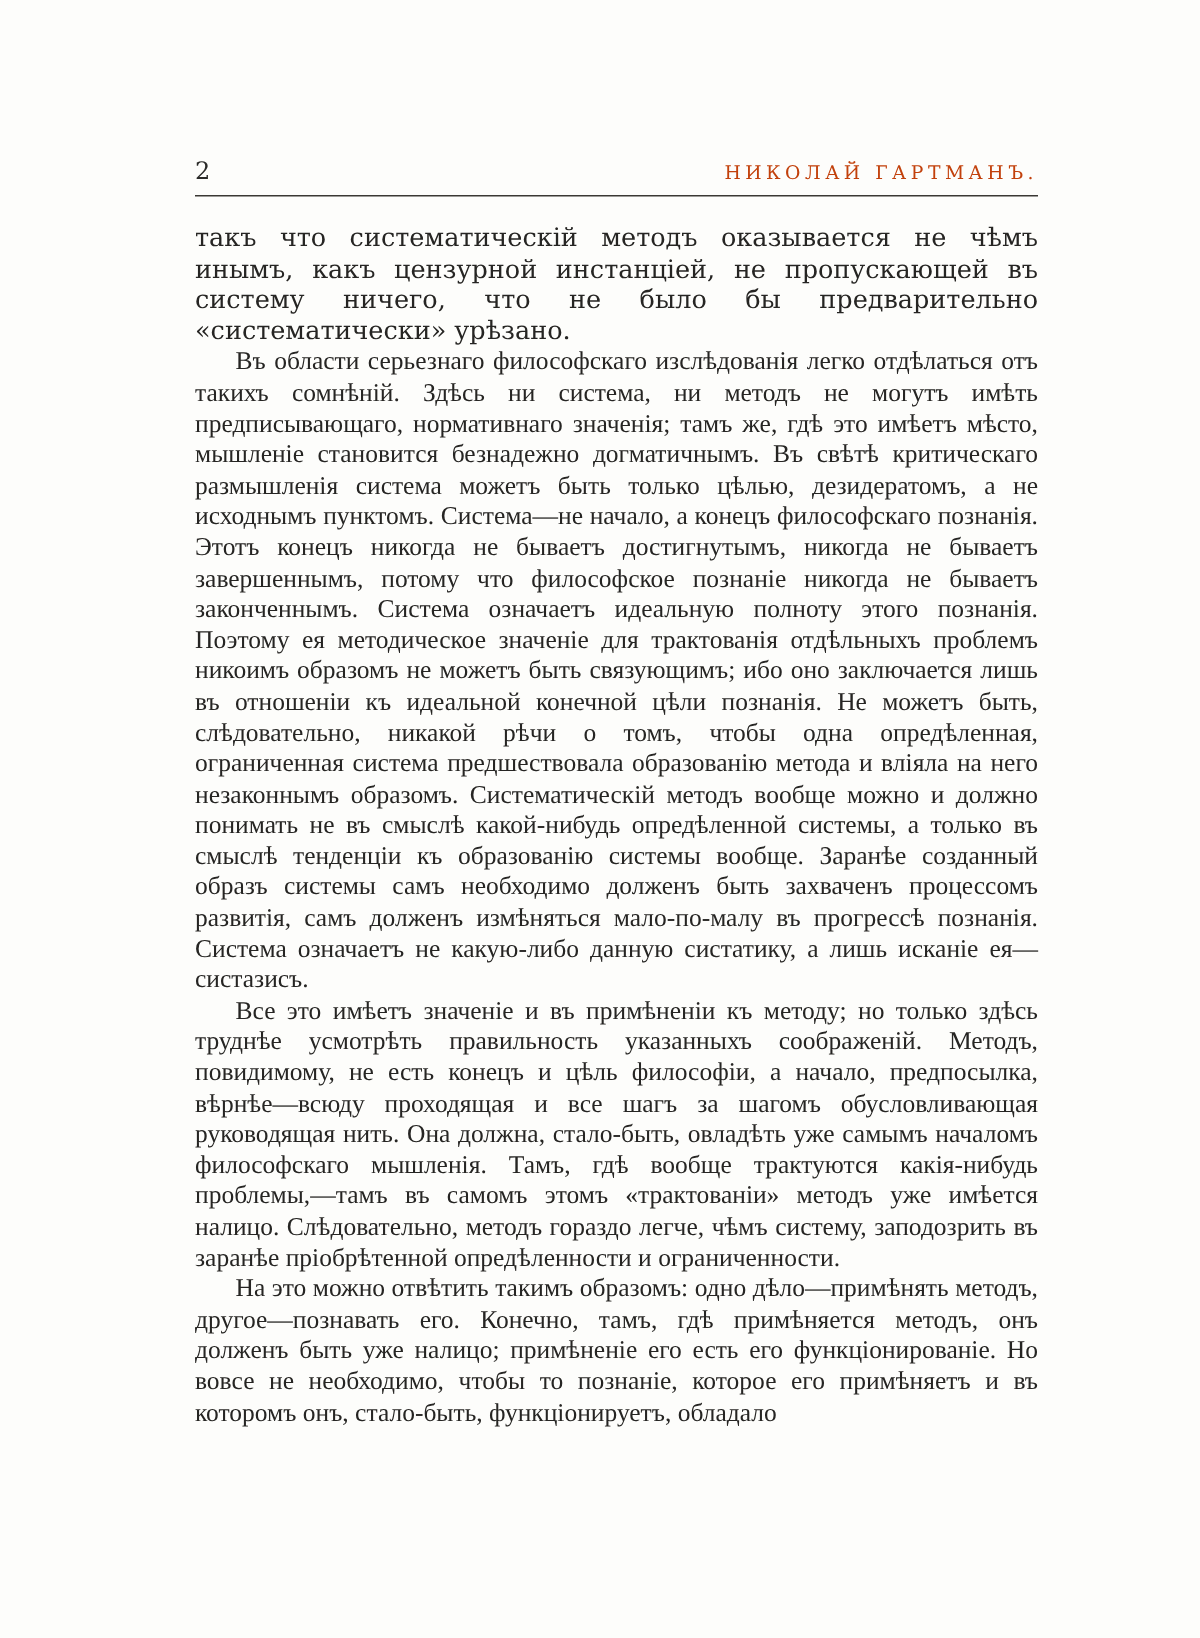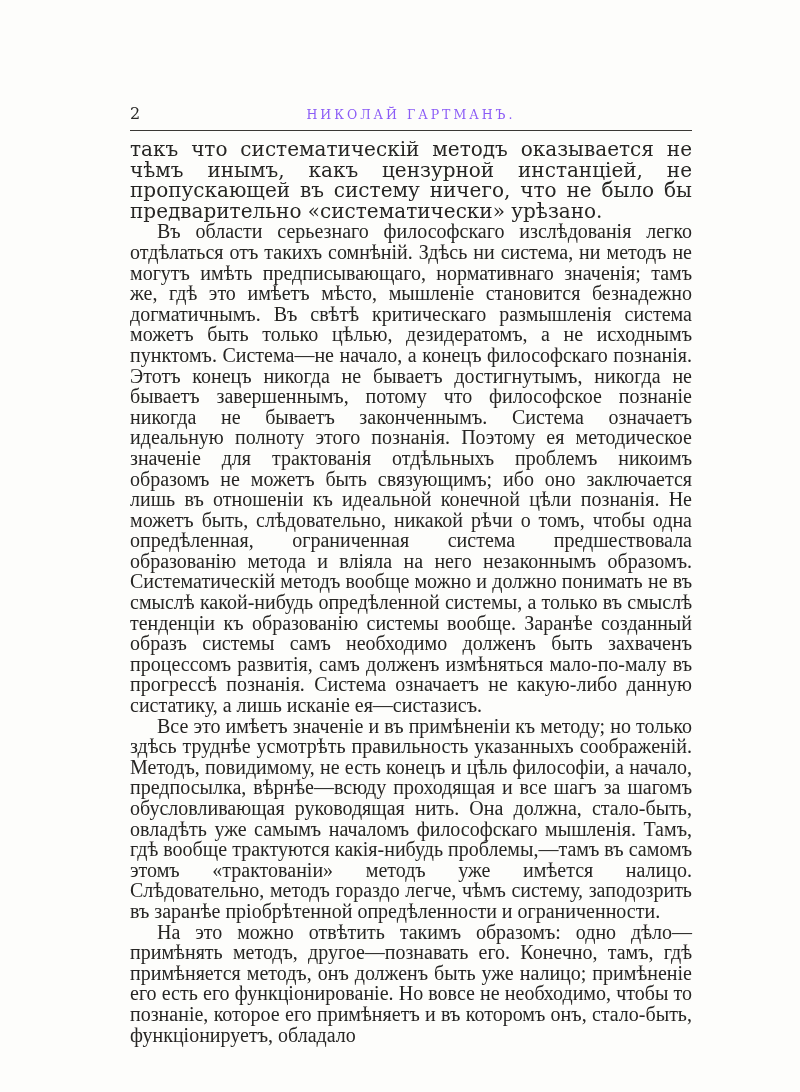--- a/index.html
+++ b/index.html
@@ -29,35 +29,35 @@
     left: 0;
     top: 0;
     font-size: 16px;
     color: #2a2a28;
   }
   .running-title {
     position: absolute;
     left: 0;
     right: 0;
     top: 3px;
-    text-align: center;
+    text-align: right;
     font-size: 12.5px;
     letter-spacing: 3px;
-    color: #8b5cf6;
+    color: #c2410c;
   }
   .header-rule {
     width: 562px;
     border: none;
     border-top: 1.2px solid #3a3834;
     margin: 4px 0 0 0;
   }
   .text-block {
     width: 562px;
-    margin-top: 8px;
-    font-size: 20px;
+    margin-top: 18px;
+    font-size: 17px;
     line-height: 20.6px;
     text-align: justify;
     color: #262523;
   }
   .text-block p {
     margin: 0;
     padding: 0;
   }
   .text-block p.indent {
     text-indent: 27px;

